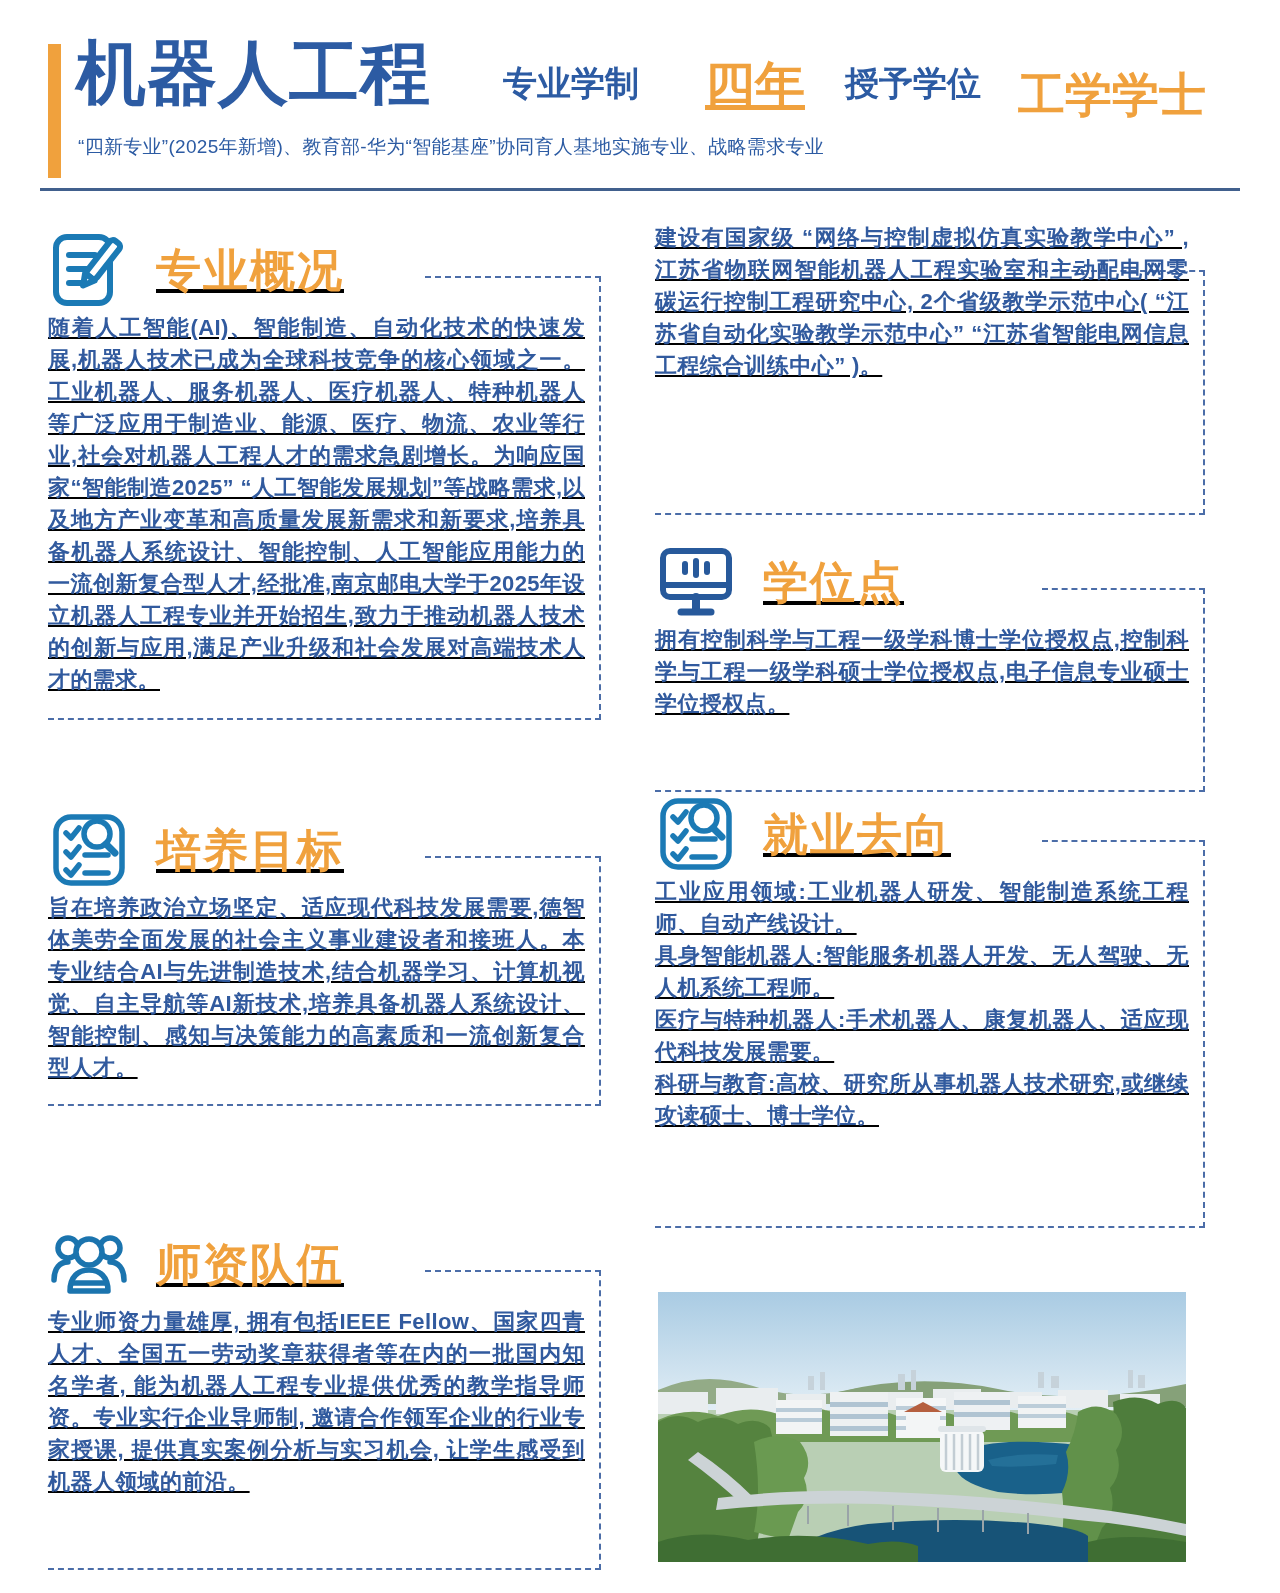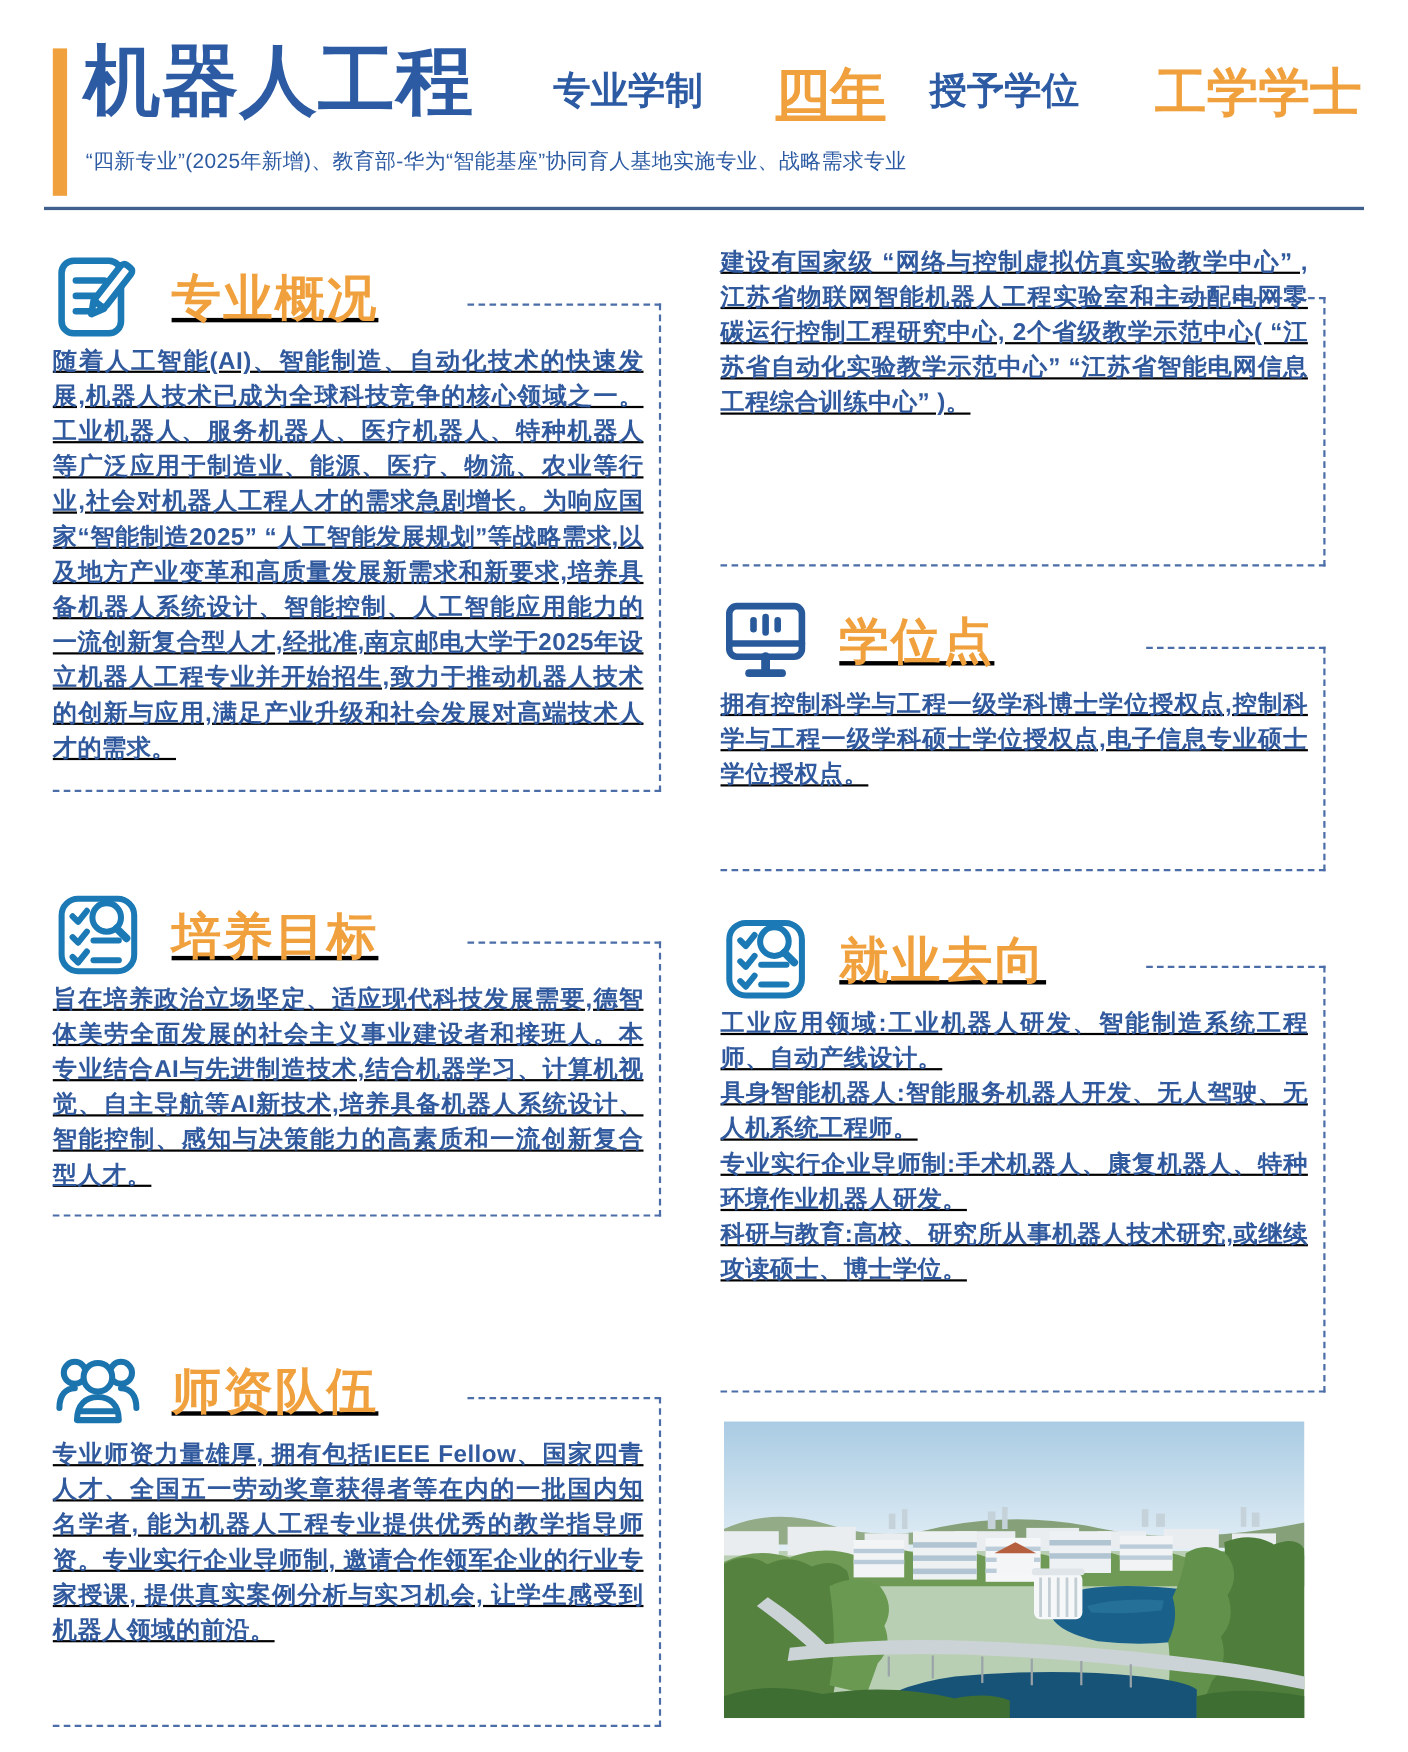--- a/index.html
+++ b/index.html
@@ -11,21 +11,21 @@
   .accent-bar { position:absolute; left:48px; top:44px; width:13px; height:134px; background:#f0a13d; }
   .main-title { position:absolute; left:76px; top:38px; font-size:70px; line-height:1;
                 font-weight:900; color:#2c5ba3; letter-spacing:1px; white-space:nowrap; }
   .meta-label { position:absolute; top:66px; font-size:34px; line-height:1; font-weight:800;
                 color:#2c5ba3; white-space:nowrap; }
   .meta-value { position:absolute; top:60px; font-size:50px; line-height:1; font-weight:900;
                 color:#f0a13d; white-space:nowrap; }
   #duration-label { left:503px; }
   #duration-value { left:705px;text-decoration:underline; }
   #degree-label   { left:845px; }
-  #degree-value   { left:1050px; font-size:47px; }
+  #degree-value   { left:1018px; font-size:47px;margin-top:11px; }
   .subtitle { position:absolute; left:78px; top:134px; font-size:19px; font-weight:400;
               color:#2c5ba3; letter-spacing:0.3px; white-space:nowrap; }
   .header-rule { position:absolute; left:40px; top:188px; width:1200px; height:3px; background:#41608d; }
 
   
   .card { position:absolute;text-decoration:underline; }
   .frame { position:absolute; left:0; right:0; top:48px; bottom:0; pointer-events:none;
            border-right:2px dashed #4b6da8; border-bottom:2px dashed #4b6da8; }
   .frame-top { position:absolute; top:48px; left:var(--fs,377px); right:0; height:0; pointer-events:none;
                border-top:2px dashed #4b6da8; }
@@ -128,40 +128,40 @@
         <line x1="41" y1="20" x2="41" y2="34"></line>
         <line x1="52" y1="23" x2="52" y2="31"></line>
         <line x1="41" y1="56" x2="41" y2="68" stroke-width="8"></line>
         <line x1="26" y1="71" x2="56" y2="71" stroke-width="7"></line>
       </svg>
       <h2 class="card-title">学位点</h2>
     </div>
     <p class="card-body">拥有控制科学与工程一级学科博士学位授权点,控制科学与工程一级学科硕士学位授权点,电子信息专业硕士学位授权点。</p>
   </section>
 
-  <section class="card" style="left:655px;top:830px;width:550px;height:436px;--fs:387px">
+  <section class="card" style="left:655px;top:792px;width:550px;height:436px;--fs:387px">
     <div class="frame"></div>
     <div class="frame-top"></div>
     <div class="card-head">
       <svg class="icon" viewBox="0 0 82 82" fill="none" stroke="#1b7ab5" stroke-width="5.5" stroke-linecap="round" stroke-linejoin="round">
         <rect x="8" y="8" width="66" height="66" rx="15"></rect>
         <path d="M18 24 l5 5 8 -10"></path>
         <path d="M18 43 l5 5 8 -10"></path>
         <path d="M18 61 l5 5 8 -10"></path>
         <line x1="37" y1="46" x2="60" y2="46"></line>
         <line x1="37" y1="64" x2="60" y2="64"></line>
         <circle cx="49" cy="25" r="13" fill="#ffffff"></circle>
         <line x1="58" y1="35" x2="67" y2="44" stroke-width="7"></line>
       </svg>
       <h2 class="card-title">就业去向</h2>
     </div>
     <div class="card-body">
       <p>工业应用领域:工业机器人研发、智能制造系统工程师、自动产线设计。</p>
       <p>具身智能机器人:智能服务机器人开发、无人驾驶、无人机系统工程师。</p>
-      <p>专业实行企业导师制:手术机器人、康复机器人、特种环境作业机器人研发。</p>
+      <p>医疗与特种机器人:手术机器人、康复机器人、适应现代科技发展需要。</p>
       <p>科研与教育:高校、研究所从事机器人技术研究,或继续攻读硕士、博士学位。</p>
     </div>
   </section>
 
   <div class="photo">
     <svg viewBox="0 0 528 270" preserveAspectRatio="none">
       <defs>
         <linearGradient id="skyg" x1="0" y1="0" x2="0" y2="1">
           <stop offset="0" stop-color="#a9cbe3"></stop>
           <stop offset="1" stop-color="#e7f1f7"></stop>

